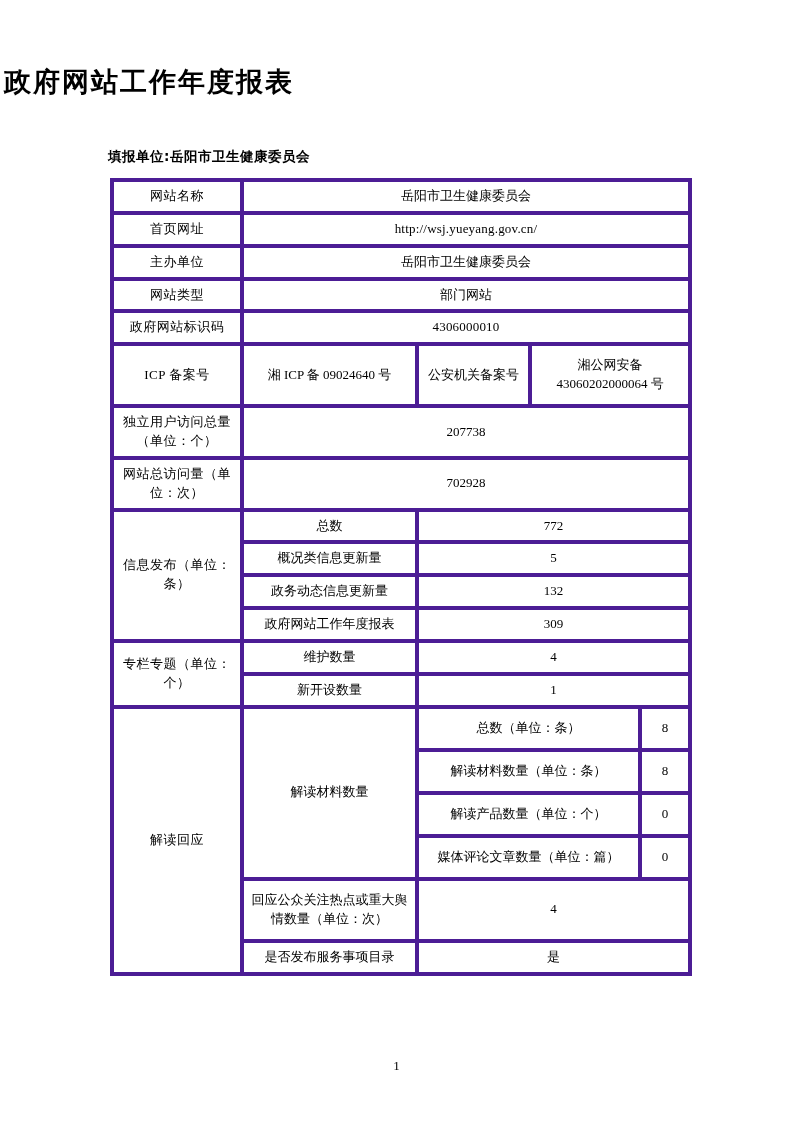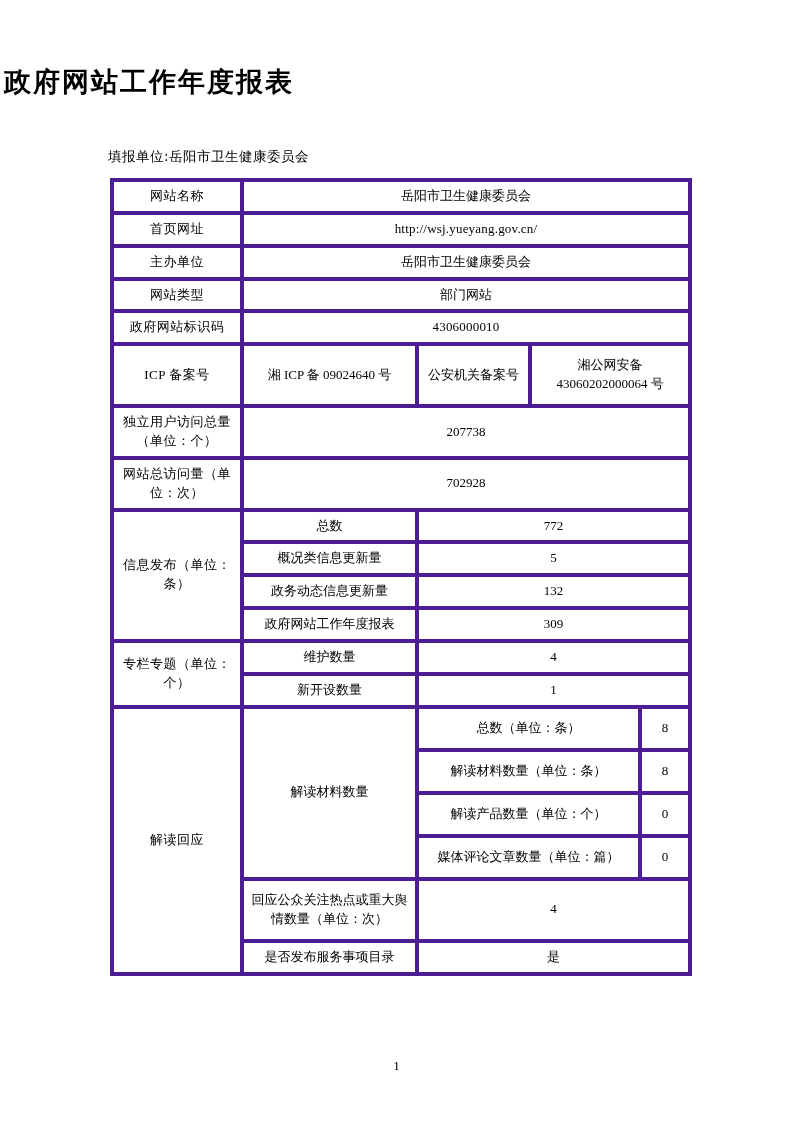--- a/index.html
+++ b/index.html
@@ -32,21 +32,21 @@
   }
   .doc-subtitle {
     text-align: center;
     font-size: 15px;
     margin: 0;
     padding-top: 38px;
     letter-spacing: 1px;
   }
   .filler-unit {
     font-size: 13.5px;
-    font-weight: normal;
+    font-weight: bold;
     margin: 0;
     padding-top: 44px;
     padding-left: 108px;
     font-family: "DejaVu Sans", "Liberation Sans", sans-serif;
     letter-spacing: 0.5px;
   }
   table.report {
     border-collapse: collapse;
     margin-left: 110px;
     margin-top: 12px;

